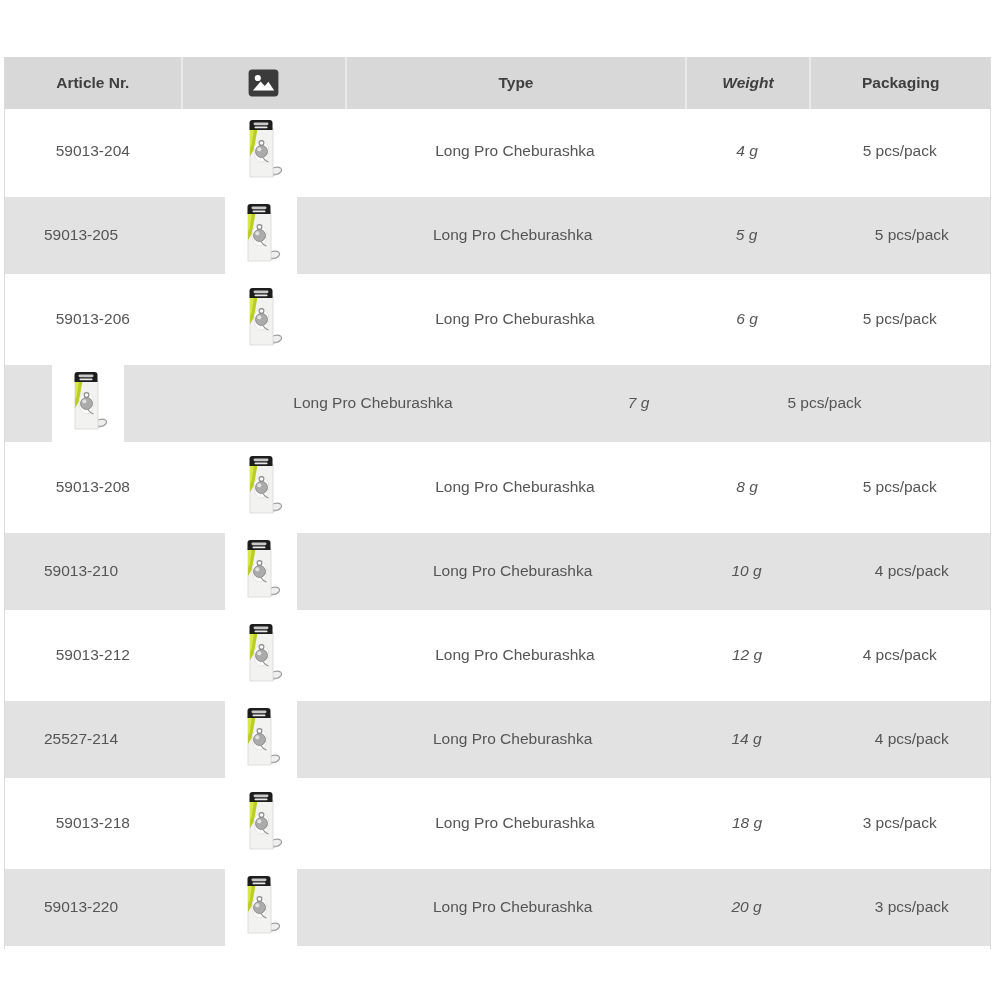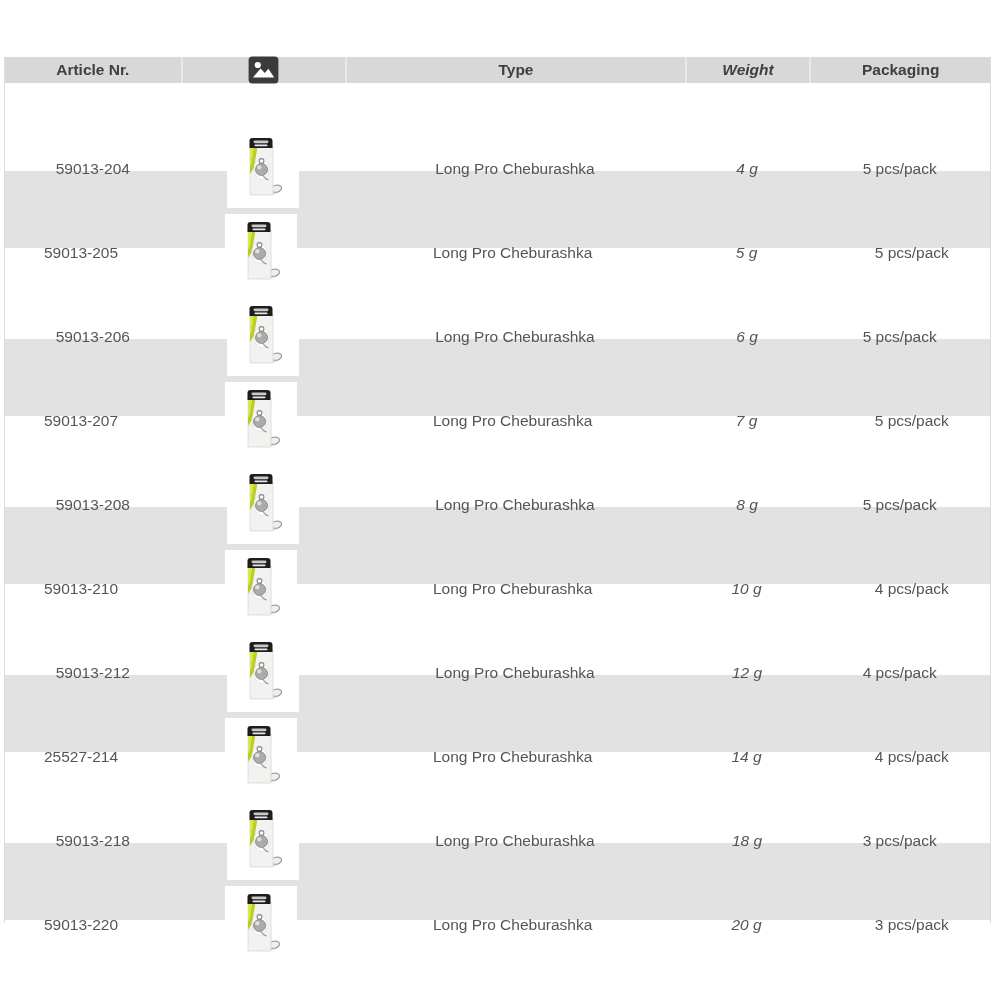--- a/index.html
+++ b/index.html
@@ -19,21 +19,21 @@
     position: absolute;
     left: 4px;
     top: 57px;
     width: 987px;
     border-left: 1px solid #dcdcdc;
     border-right: 1px solid #dcdcdc;
     box-sizing: border-box;
   }
   .thead {
     display: flex;
-    height: 26px;
+    height: 52px;
     background: #d8d8d8;
   }
   .thead .cell {
     display: flex;
     align-items: center;
     justify-content: center;
     height: 100%;
     font-size: 15.5px;
     font-weight: bold;
     color: #3f3f3f;
@@ -54,21 +54,20 @@
     gap: 33px;
   }
   .row .cell {
     display: flex;
     align-items: center;
     justify-content: center;
     height: 100%;
     font-size: 15.5px;
     color: #555555;
     box-sizing: border-box;
-    margin-top: 44px;
   }
   .c0 { width: 176px; }
   .c1 { width: 165px; }
   .c2 { width: 340px; }
   .c3 { width: 125px; font-style: italic; }
   .c4 { width: 181px; }
   .imgbox {
     width: 72px;
     height: 78px;
     background: #ffffff;
@@ -175,21 +174,20 @@
               <use href="#product-pack"></use>
             </svg>
         </div>
       </div>
       <div class="cell c2">Long Pro Cheburashka</div>
       <div class="cell c3">6 g</div>
       <div class="cell c4">5 pcs/pack</div>
     </div>
 
     <div class="row alt">
-      <div class="cell c0">59013-207</div>
       <div class="cell c1">
         <div class="imgbox">
           <svg class="prod">
               <use href="#product-pack"></use>
             </svg>
         </div>
       </div>
       <div class="cell c2">Long Pro Cheburashka</div>
       <div class="cell c3">7 g</div>
       <div class="cell c4">5 pcs/pack</div>

